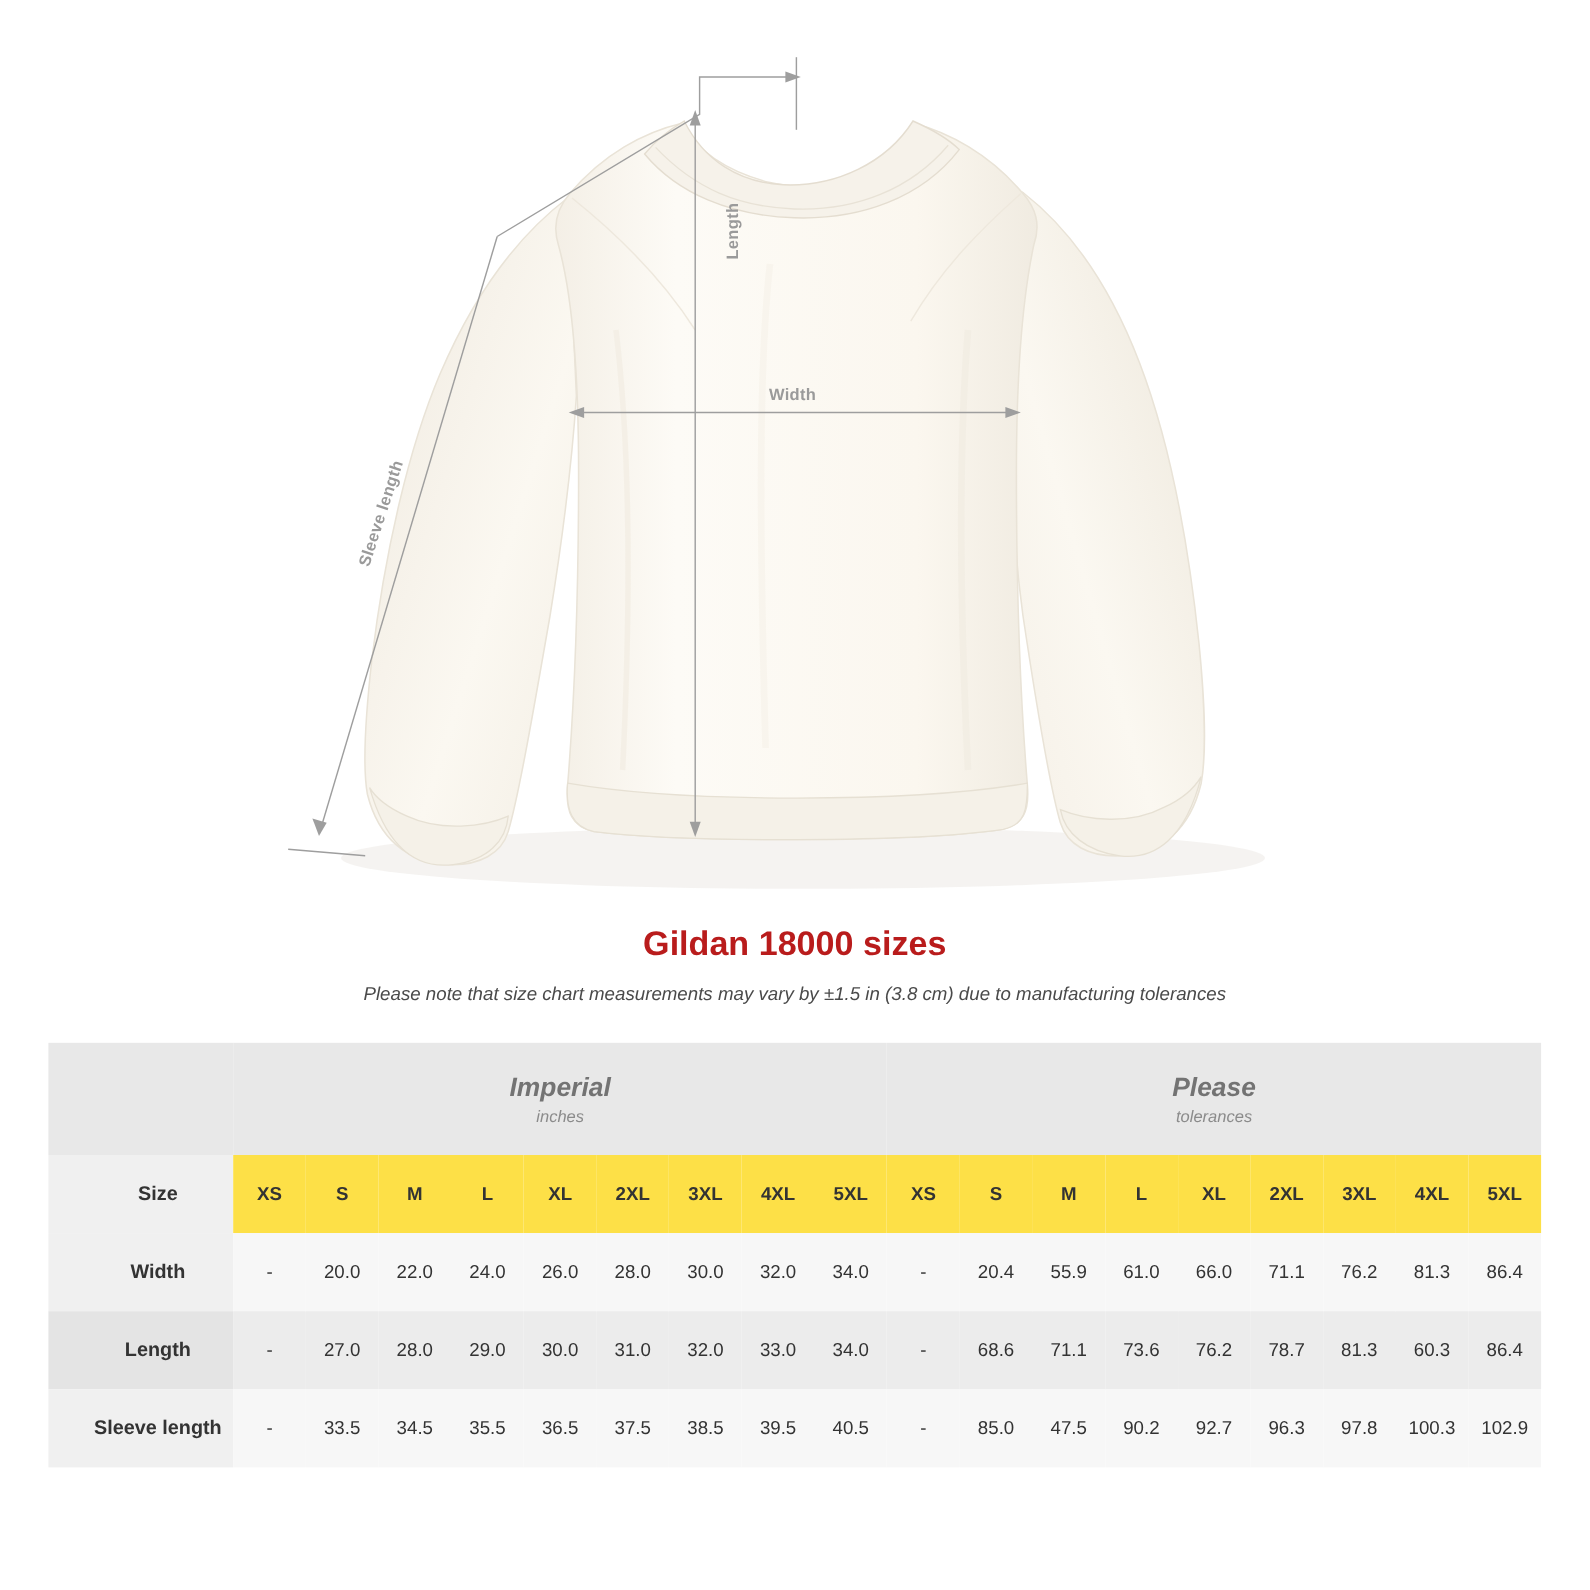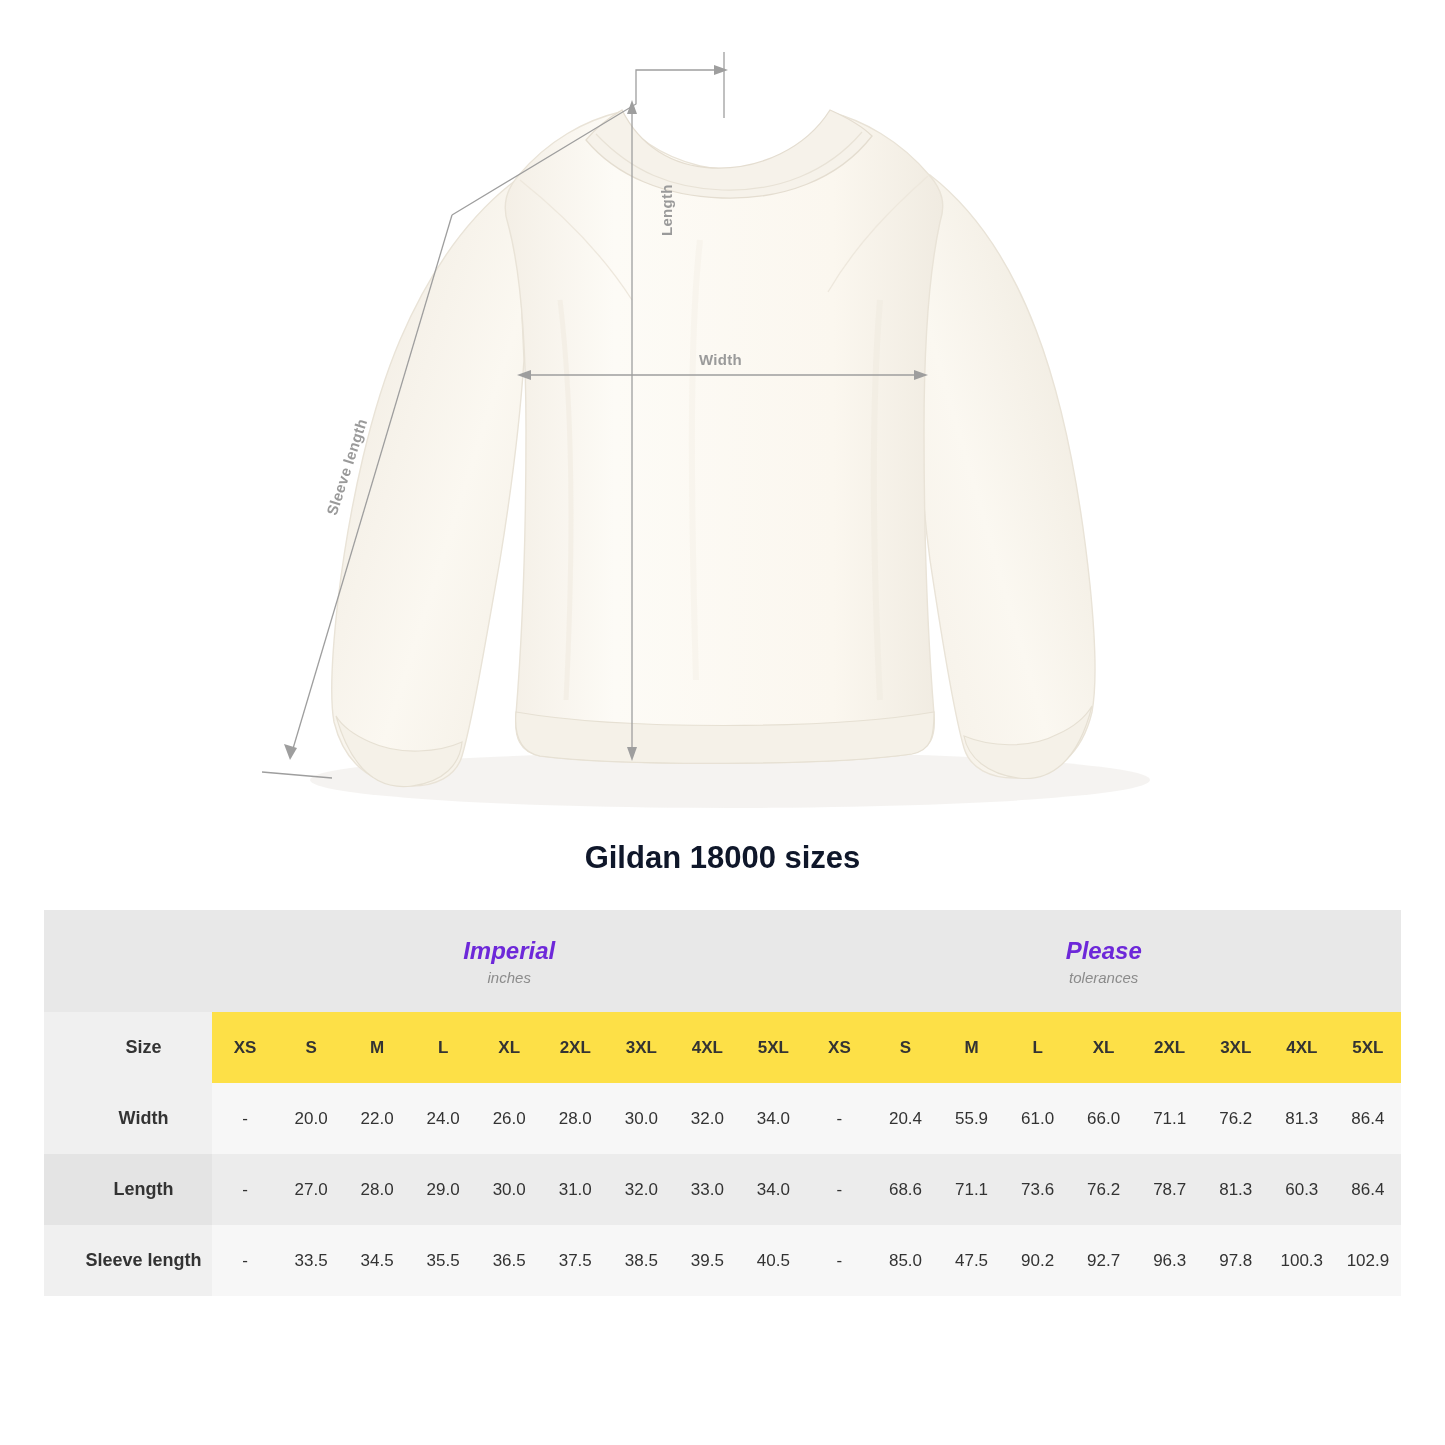--- a/index.html
+++ b/index.html
@@ -51,21 +51,21 @@
   }
 
   
   .title-block {
     text-align: center;
     margin-top: 10px;
   }
   .chart-title {
     font-size: 31px;
     font-weight: bold;
-    color: #0f172a;
+    color: #b91c1c;
     margin: 0;
   }
   .chart-note {
     font-size: 17px;
     font-style: italic;
     color: #4a4a4a;
     margin: 18px 0 0 0;
   }
 
   
@@ -81,21 +81,21 @@
   table.size-table tr.unit-row td {
     background: #e8e8e8;
     text-align: center;
     padding: 26px 0 22px 0;
     border: none;
   }
   .unit-name {
     font-size: 24px;
     font-style: italic;
     font-weight: bold;
-    color: #6d28d9;
+    color: #737373;
     line-height: 1.25;
   }
   .unit-sub {
     font-size: 15px;
     font-style: italic;
     color: #8b8b8b;
     line-height: 1.6;
     text-align: center;
   }
 
@@ -243,20 +243,21 @@
       </g>
     </svg>
 
     <span class="dim-label vertical" style="left:658px; top:236px;">Length</span>
     <span class="dim-label" style="left:699px; top:351px;">Width</span>
     <span class="dim-label sleeve" style="left:323px; top:512px;">Sleeve length</span>
   </div>
 
   <div class="title-block">
     <h1 class="chart-title">Gildan 18000 sizes</h1>
+    <p class="chart-note">Please note that size chart measurements may vary by ±1.5 in (3.8 cm) due to manufacturing tolerances</p>
   </div>
 
   <div class="table-wrap">
     <table class="size-table">
       <colgroup>
         <col style="width:168px">
         <col span="18">
       </colgroup>
       <tbody>
         <tr class="unit-row">

